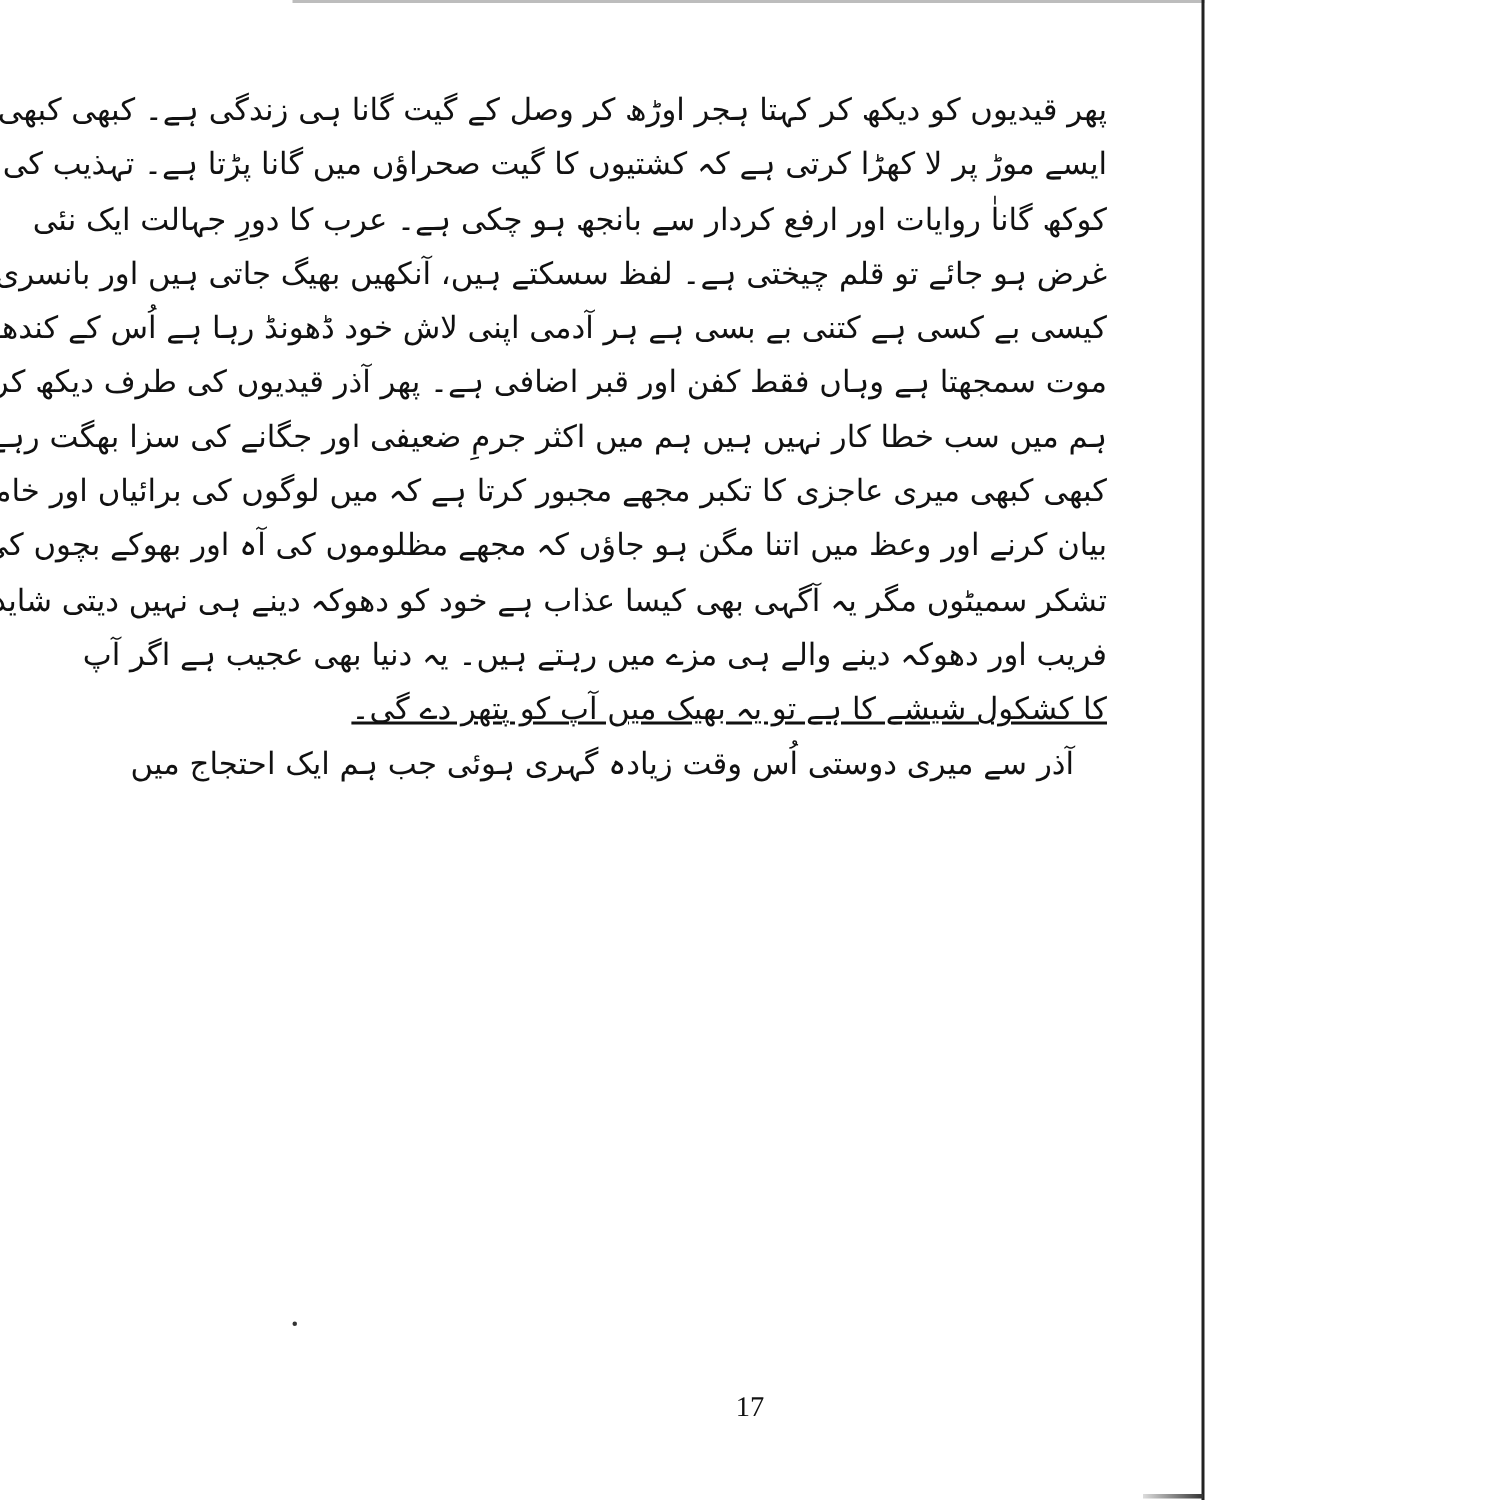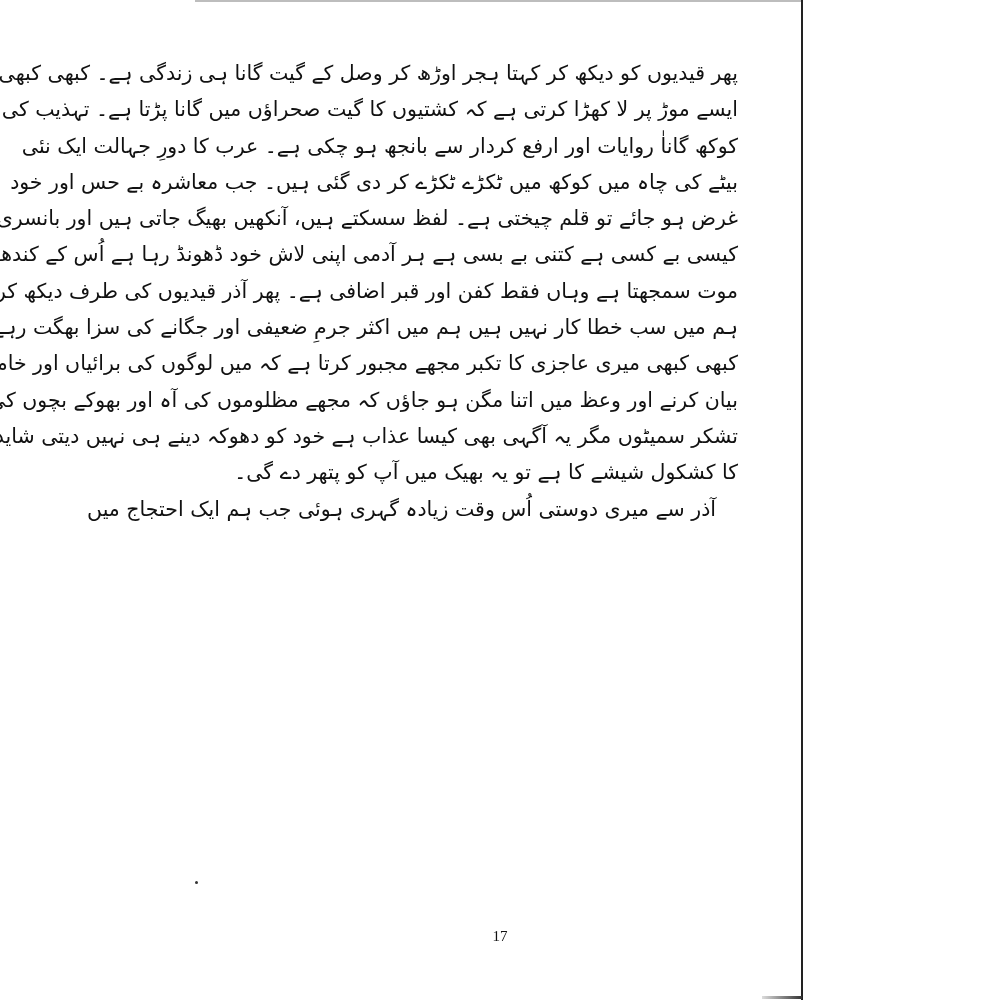--- a/index.html
+++ b/index.html
@@ -68,54 +68,55 @@
       line-height: 36.3px;
       font-size: 20.5px;
       white-space: nowrap;
       text-align: justify;
       text-align-last: justify;
       font-family: "DejaVu Sans", sans-serif;
       overflow: visible;
     }
     .line.short {
       text-align-last: right;
+      text-decoration: underline;
     }
     .line.indent {
       padding-right: 22px;
     }
     .page-number {
       position: absolute;
       left: 470px;
       top: 928px;
       width: 60px;
       text-align: center;
       font-family: "Liberation Serif", serif;
-      font-size: 15px;
+      font-size: 19px;
       color: #111111;
     }
   </style>
 </head>
 <body>
 
 <div class="page">
   <div class="top-edge"></div>
   <div class="right-edge"></div>
   <div class="bottom-stroke"></div>
   <div class="scan-dot"></div>
 
   <div class="text-block" lang="ur">
     <div class="line">پھر قیدیوں کو دیکھ کر کہتا ہجر اوڑھ کر وصل کے گیت گانا ہی زندگی ہے۔ کبھی کبھی زندگی</div>
     <div class="line">ایسے موڑ پر لا کھڑا کرتی ہے کہ کشتیوں کا گیت صحراؤں میں گانا پڑتا ہے۔ تہذیب کی</div>
     <div class="line">کوکھ گاناٰ روایات اور ارفع کردار سے بانجھ ہو چکی ہے۔ عرب کا دورِ جہالت ایک نئی</div>
-    <div class="line">بیٹے کی چاہ میں کوکھ میں ٹکڑے ٹکڑے کر دی گئی ہیں۔ جب معاشرہ بے حس اور خود</div>
     <div class="line">غرض ہو جائے تو قلم چیختی ہے۔ لفظ سسکتے ہیں، آنکھیں بھیگ جاتی ہیں اور بانسری ماتم</div>
     <div class="line">کیسی بے کسی ہے کتنی بے بسی ہے ہر آدمی اپنی لاش خود ڈھونڈ رہا ہے اُس کے کندھوں</div>
     <div class="line">موت سمجھتا ہے وہاں فقط کفن اور قبر اضافی ہے۔ پھر آذر قیدیوں کی طرف دیکھ کر کہتا</div>
     <div class="line">ہم میں سب خطا کار نہیں ہیں ہم میں اکثر جرمِ ضعیفی اور جگانے کی سزا بھگت رہے ہیں</div>
     <div class="line">کبھی کبھی میری عاجزی کا تکبر مجھے مجبور کرتا ہے کہ میں لوگوں کی برائیاں اور خامیاں</div>
     <div class="line">بیان کرنے اور وعظ میں اتنا مگن ہو جاؤں کہ مجھے مظلوموں کی آہ اور بھوکے بچوں کی</div>
     <div class="line">تشکر سمیٹوں مگر یہ آگہی بھی کیسا عذاب ہے خود کو دھوکہ دینے ہی نہیں دیتی شاید خود کو</div>
+    <div class="line">فریب اور دھوکہ دینے والے ہی مزے میں رہتے ہیں۔ یہ دنیا بھی عجیب ہے اگر آپ</div>
     <div class="line short">کا کشکول شیشے کا ہے تو یہ بھیک میں آپ کو پتھر دے گی۔</div>
     <div class="line indent">آذر سے میری دوستی اُس وقت زیادہ گہری ہوئی جب ہم ایک احتجاج میں</div>
   </div>
 
   <div class="page-number">17</div>
 </div>
 
 </body></html>

